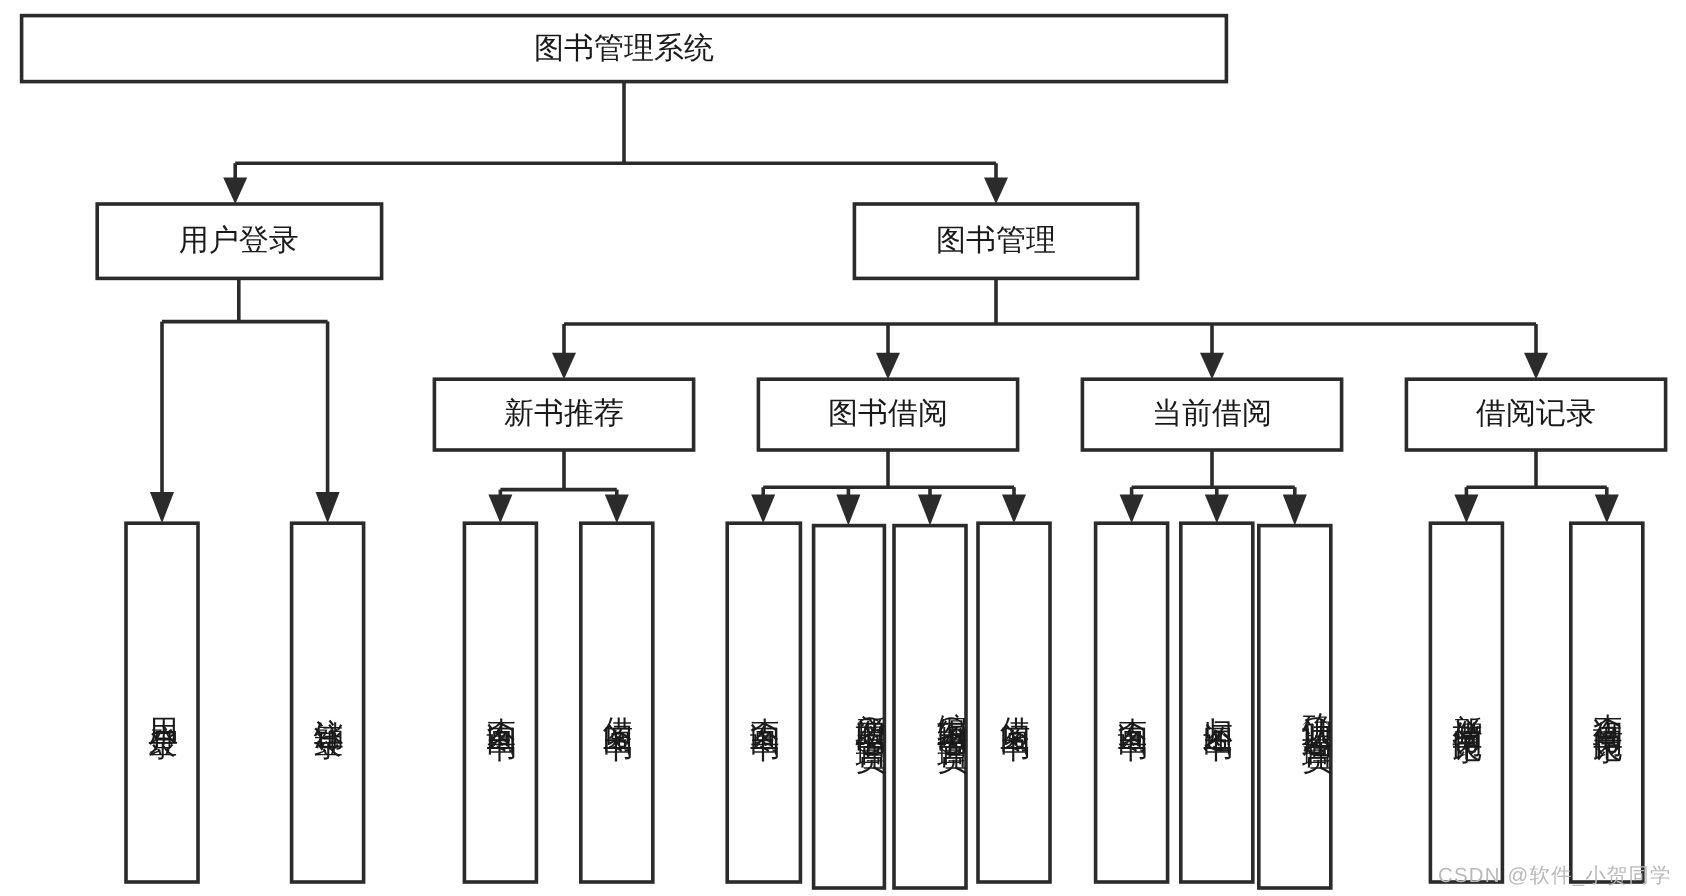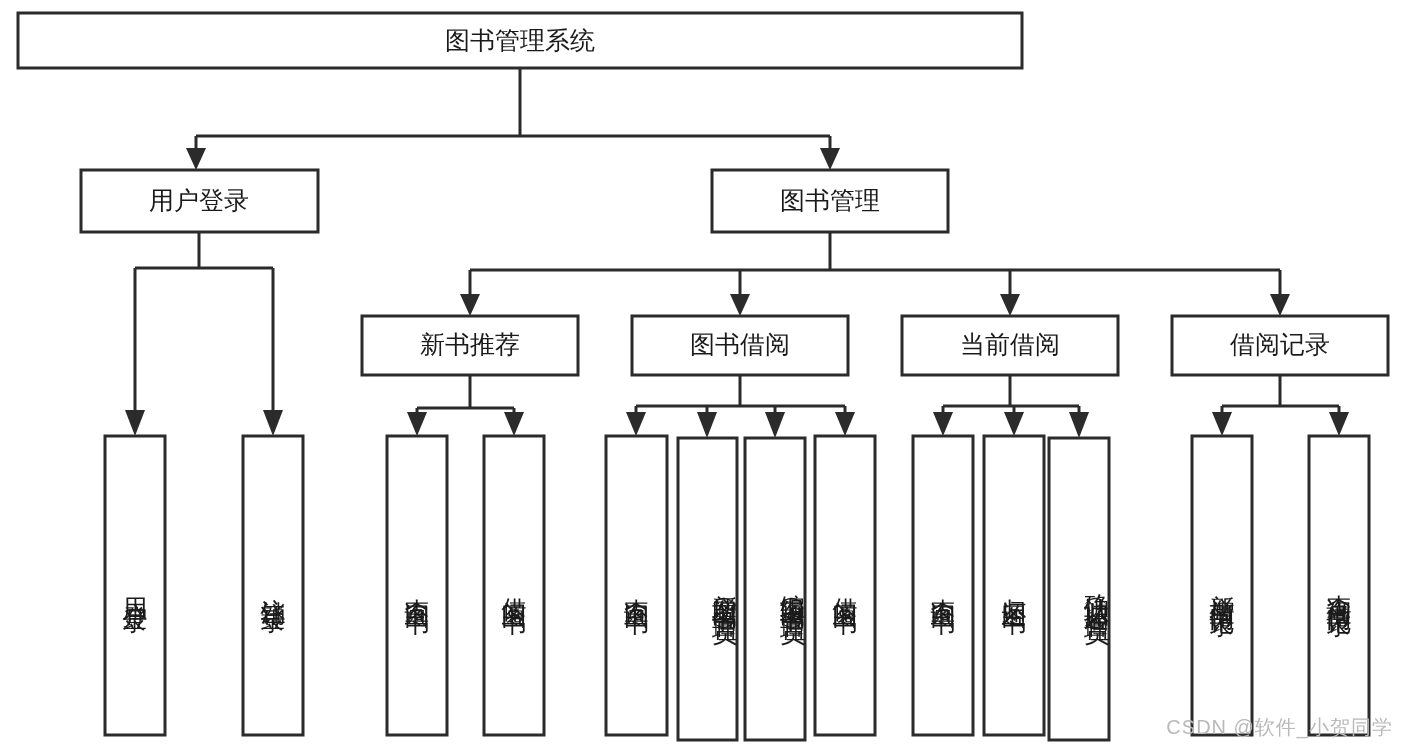--- a/index.html
+++ b/index.html
@@ -61,21 +61,21 @@
     display: flex;
     align-items: center;
     justify-content: center;
     pointer-events: none;
   }
   .watermark {
     position: absolute;
     right: 12px;
     bottom: 6px;
     font-family: "Liberation Sans", "DejaVu Sans", sans-serif;
-    font-size: 20px;
+    font-size: 17px;
     color: #b9b9b9;
     letter-spacing: 1px;
     white-space: nowrap;
   }
 </style>
 </head>
 <body>
 
 <div id="diagram-root">
 

